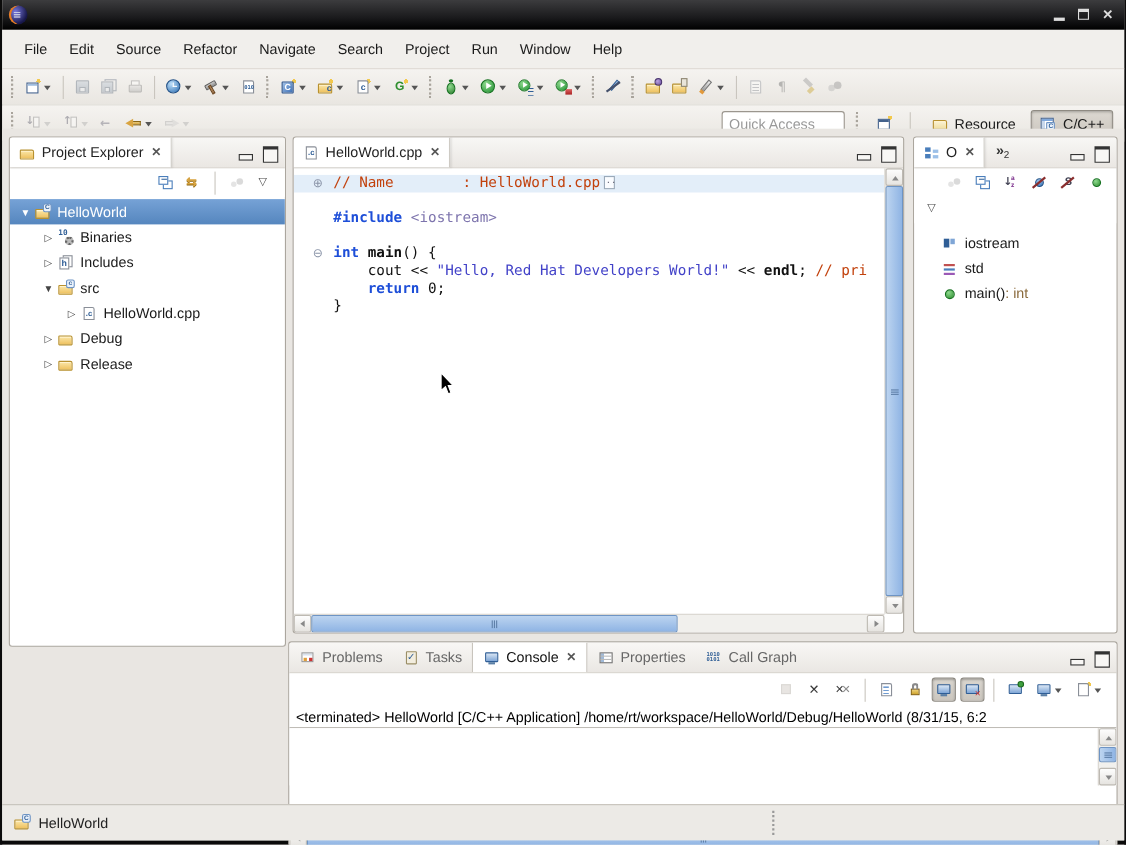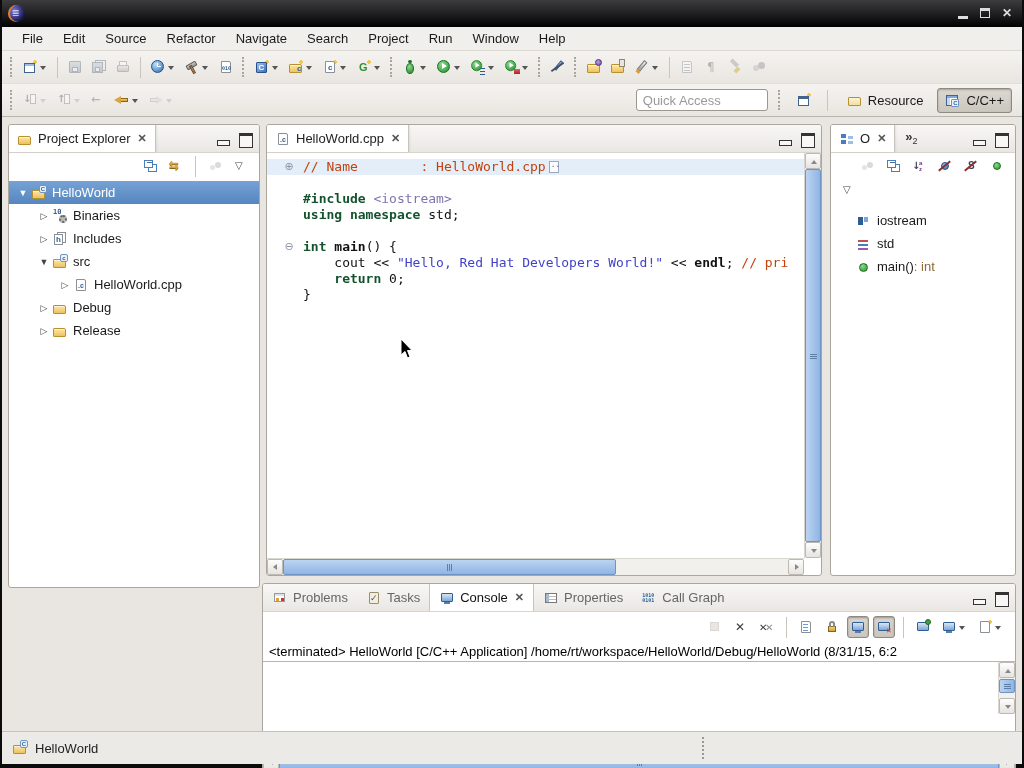--- a/index.html
+++ b/index.html
@@ -16,41 +16,41 @@
           box-shadow:inset 2px 0 0 #E87D1E; }
   .logo::after { content:"≡"; position:absolute; left:4px; top:0px; color:#dfe3ee; font-size:12px; line-height:16px; }
   .title { flex:1; text-align:center; color:#fff; font-weight:bold; font-size:13px; }
   .wc { position:absolute; right:10px; top:6px; display:flex; gap:12px; align-items:center; }
   .wc span { display:inline-block; cursor:default; }
   .wc-min { width:10px; height:3px; background:#ddd; margin-top:9px; }
   .wc-max { width:10px; height:10px; border:1px solid #ddd; border-top:3px solid #ddd; }
   .wc-close { color:#ddd; font-size:12px; font-weight:bold; line-height:14px; }
 
   
-  .menubar { height:24px; background:#F1EFEC; display:flex; align-items:center; padding-left:10px;
+  .menubar { height:36px; background:#F1EFEC; display:flex; align-items:center; padding-left:10px;
              border-bottom:1px solid #DCD8D2; }
   .menu-item { padding:3px 10px; color:#1a1a1a; }
 
   
   .toolbar { height:33px; background:linear-gradient(#F5F3F0,#E9E6E1); display:flex; align-items:center; padding:0 4px; }
   .toolbar.tb1 { border-bottom:1px solid #E2DFDA; }
   .toolbar.tb2 { border-bottom:1px solid #B9B4AC; }
   .tb-left { display:flex; align-items:center; }
   .tb-right { margin-left:auto; display:flex; align-items:center; gap:6px; padding-right:6px; }
   .tb-btn { display:inline-flex; align-items:center; height:25px; padding:0 2px; margin:0 1px;
             border:1px solid transparent; border-radius:3px; }
   .tb-btn.on { background:linear-gradient(#DAD6CF,#CBC6BE); border-color:#8E8A82; box-shadow:inset 0 1px 2px rgba(0,0,0,.3); }
   .tb-btn.off { opacity:.42; }
   .tb-sep { width:1px; height:21px; background:#C9C5BE; margin:0 5px; }
   .tb-handle { width:4px; height:20px; margin:0 4px; border-left:2px dotted #A9A49C; }
   .dd { position:relative; width:10px; height:16px; display:inline-block; }
   .dd::before { content:""; position:absolute; left:2px; top:7px; border-left:3px solid transparent;
                 border-right:3px solid transparent; border-top:4px solid #555; }
   .off .dd::before { border-top-color:#aaa; }
-  .qa { width:132px; height:22px; border:1px solid #9B968E; border-radius:3px; padding:0 6px;
+  .qa { width:112px; height:22px; border:1px solid #9B968E; border-radius:3px; padding:0 6px;
         font:13px "Liberation Sans",sans-serif; color:#8b5cf6; background:#fff; }
   .qa::placeholder { color:#999; }
   .persp { display:inline-flex; align-items:center; gap:5px; height:25px; padding:0 7px; border-radius:3px;
            border:1px solid transparent; color:#1a1a1a; }
   .persp.active { background:linear-gradient(#DCD8D1,#CBC6BE); border-color:#8E8A82; box-shadow:inset 0 1px 2px rgba(0,0,0,.25); }
 
   
   .gi { position:relative; display:inline-block; width:16px; height:16px; vertical-align:middle; flex:none; }
   .gi::before, .gi::after { content:""; position:absolute; box-sizing:border-box; }
 
@@ -233,21 +233,21 @@
 
   
   .code-area { position:absolute; left:0; top:28px; right:17px; bottom:17px; overflow:hidden; padding-top:6px;
                font:13px/16px "DejaVu Sans Mono",monospace; }
   .cl { position:relative; height:16px; padding-left:36px; white-space:pre; }
   .cl.hl { background:#E3EEF9; }
   .fold { position:absolute; left:14px; top:0; width:16px; text-align:center;
           font:11px/16px "DejaVu Sans",sans-serif; color:#8A94A8; }
   .tok-plain { color:#111; }
   .tok-comment { color:#c2410c; }
-  .tok-kw { color:#14532d; font-weight:bold; }
+  .tok-kw { color:#1d4ed8; font-weight:bold; }
   .tok-str { color:#4242C8; }
   .tok-header { color:#7D74AD; }
   .tok-fn { color:#111; font-weight:bold; }
   .fold-box { display:inline-block; width:10px; height:12px; border:1px solid #9AA9B9; background:#FAFCFF;
               margin-left:3px; vertical-align:-2px; position:relative; }
   .fold-box::after { content:".."; position:absolute; left:1px; top:-3px; font:8px/12px "DejaVu Sans Mono",monospace; color:#667; }
 
   
   .vscroll { position:absolute; top:28px; right:0; bottom:17px; width:17px; background:#F1F0ED; border-left:1px solid #DAD6D0; }
   .hscroll { position:absolute; left:0; right:17px; bottom:0; height:17px; background:#F1F0ED; border-top:1px solid #DAD6D0;
@@ -536,21 +536,20 @@
         </div>
         <span class="mmwrap">
           <span class="mm mm-min"></span>
           <span class="mm mm-max"></span>
         </span>
       </div>
       <div class="code-area">
           <div class="cl hl"><span class="fold">⊕</span><span class="tok-comment">// Name        : HelloWorld.cpp</span><span class="fold-box"></span></div>
           <div class="cl"><span class="fold"></span></div>
           <div class="cl"><span class="fold"></span><span class="tok-kw">#include</span><span class="tok-plain"> </span><span class="tok-header">&lt;iostream&gt;</span></div>
-          <div class="cl"><span class="fold"></span><span class="tok-kw">using</span><span class="tok-plain"> </span><span class="tok-kw">namespace</span><span class="tok-plain"> std;</span></div>
           <div class="cl"><span class="fold"></span></div>
           <div class="cl"><span class="fold">⊖</span><span class="tok-kw">int</span><span class="tok-plain"> </span><span class="tok-fn">main</span><span class="tok-plain">() {</span></div>
           <div class="cl"><span class="fold"></span><span class="tok-plain">    cout &lt;&lt; </span><span class="tok-str">"Hello, Red Hat Developers World!"</span><span class="tok-plain"> &lt;&lt; </span><span class="tok-fn">endl</span><span class="tok-plain">; </span><span class="tok-comment">// pri</span></div>
           <div class="cl"><span class="fold"></span><span class="tok-plain">    </span><span class="tok-kw">return</span><span class="tok-plain"> 0;</span></div>
           <div class="cl"><span class="fold"></span><span class="tok-plain">}</span></div>
         </div>
       <div class="vscroll">
         <span class="sb-btn up"></span>
         <span class="sb-thumb"></span>
         <span class="sb-btn down"></span>

